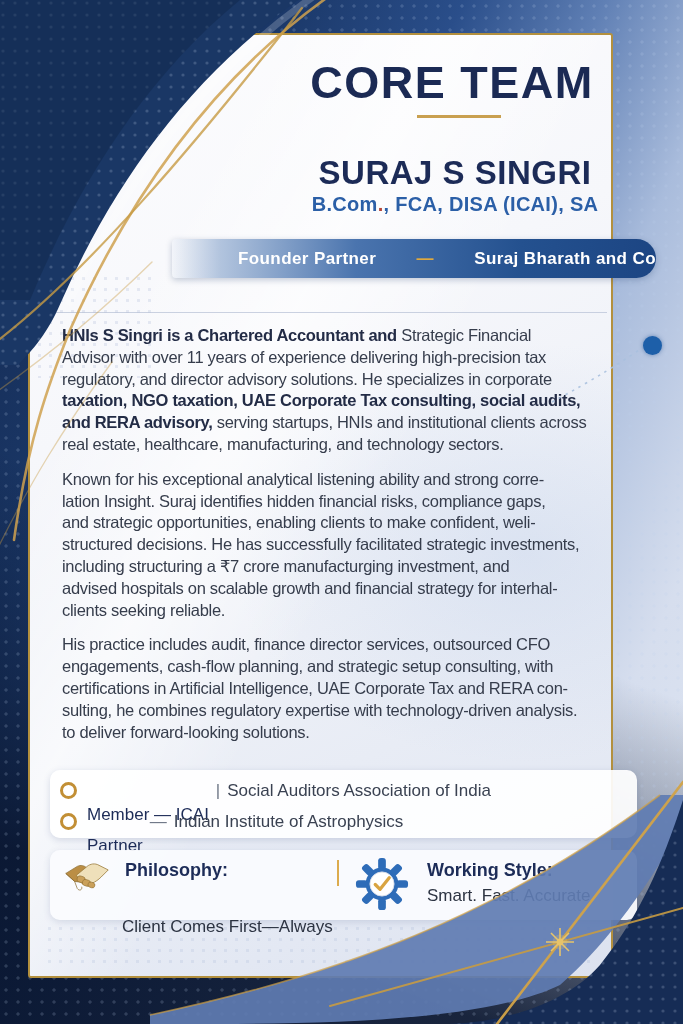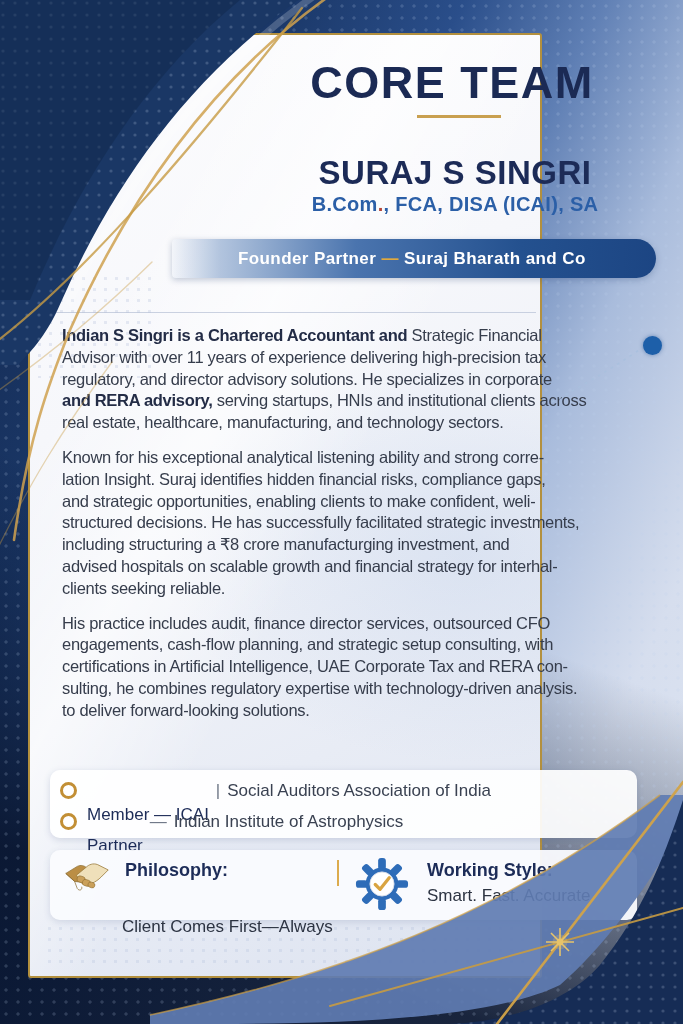--- a/index.html
+++ b/index.html
@@ -10,42 +10,42 @@
   
   .bg{position:absolute;inset:0;z-index:0;
       background:
         linear-gradient(200deg, rgba(10,22,46,0) 55%, rgba(9,21,46,.92) 86%),
         linear-gradient(115deg,#14284e 0%,#1a3767 24%,#2a4e8a 40%,#5f7fb4 52%,#a9bcdc 65%,#d6deee 82%,#e0e7f3 100%);}
   .bg-dots{position:absolute;inset:0;z-index:1;opacity:.5;
       background-image:radial-gradient(circle,rgba(190,208,236,.38) 1.5px,transparent 1.7px);
       background-size:12px 12px;}
 
   
-  .card{position:absolute;left:28px;top:33px;width:514px;height:945px;z-index:2;
+  .card{position:absolute;left:28px;top:33px;width:585px;height:945px;z-index:2;
         border:2px solid #b3903e;box-sizing:border-box;border-radius:3px;
         background:linear-gradient(155deg,#fdfdfe 0%,#f6f7fb 35%,#edf0f7 60%,#e3e8f3 85%,#dce2ef 100%);}
   .card::before{content:"";position:absolute;inset:0;pointer-events:none;
         background:linear-gradient(118deg,rgba(255,255,255,0) 22%,rgba(255,255,255,.65) 38%,rgba(255,255,255,0) 55%),
                    radial-gradient(420px 300px at 85% 55%,rgba(176,196,228,.30),rgba(176,196,228,0) 70%);}
   .card-dots{position:absolute;background-image:radial-gradient(circle,rgba(120,143,190,.30) 1.4px,transparent 1.6px);
         background-size:11px 11px;pointer-events:none;}
   .dots-left{left:4px;top:238px;width:120px;height:105px;opacity:.55;}
   .dots-bottom{left:14px;right:14px;top:888px;height:48px;opacity:.45;}
 
   
   .title{position:absolute;left:217px;top:22px;width:410px;text-align:center;
          font-size:45px;font-weight:800;letter-spacing:1.5px;color:#1b2a54;}
   .title-underline{position:absolute;left:387px;top:80px;width:84px;height:3px;background:#c9a050;}
   .person-name{position:absolute;left:225px;top:119px;width:400px;text-align:center;
          font-size:33px;font-weight:800;letter-spacing:.5px;color:#1c2b57;}
   .creds{position:absolute;left:125px;top:158px;width:600px;text-align:center;
          font-size:20px;font-weight:700;letter-spacing:.3px;color:#2b5fa7;white-space:nowrap;}
   .creds .dot{color:#b5473a;}
   .role-banner{position:absolute;left:142px;top:204px;width:484px;height:39px;
-         border-radius:4px 20px 20px 4px;display:flex;align-items:center;justify-content:flex-start;
+         border-radius:4px 20px 20px 4px;display:flex;align-items:center;justify-content:space-between;
          padding-left:66px;box-sizing:border-box;
          background:linear-gradient(90deg,rgba(196,210,231,.12) 0%,rgba(150,175,210,.72) 10%,#4a74ae 38%,#24518f 72%,#1c4583 100%);
          box-shadow:0 2px 6px rgba(25,50,100,.25);}
   .role-banner span{font-size:17px;font-weight:700;letter-spacing:.4px;color:#ffffff;white-space:pre;}
   .role-banner .dash{color:#e0a93e;}
   .section-divider{position:absolute;left:4px;right:4px;top:277px;height:1px;background:#b9c3d7;opacity:.75;}
 
   
   .bio{position:absolute;left:32px;top:290px;width:600px;color:#363d4c;
        font-size:16.5px;line-height:21.8px;letter-spacing:-.3px;}
@@ -101,32 +101,33 @@
     <div class="role-banner">
       <span>Founder Partner </span>
         <span class="dash">—</span>
         <span> Suraj Bharath and Co</span>
     </div>
 
     <div class="section-divider"></div>
 
     <div class="bio">
         <div class="para">
-          <div class="line"><span class="b">Indian S Singri is a Chartered Accountant and </span><span>Strategic Financial</span></div>
+          <div class="line"><span class="b">HNIs S Singri is a Chartered Accountant and </span><span>Strategic Financial</span></div>
           <div class="line"><span>Advisor with over 11 years of experience delivering high-precision tax</span></div>
           <div class="line"><span>regulatory, and director advisory solutions. He specializes in corporate</span></div>
+          <div class="line"><span class="b">taxation, NGO taxation, UAE Corporate Tax consulting, social audits,</span></div>
           <div class="line"><span class="b">and RERA advisory,</span><span> serving startups, HNIs and institutional clients across</span></div>
           <div class="line"><span>real estate, healthcare, manufacturing, and technology sectors.</span></div>
         </div>
         <div class="para">
           <div class="line"><span>Known for his exceptional analytical listening ability and strong corre-</span></div>
           <div class="line"><span>lation Insight. Suraj identifies hidden financial risks, compliance gaps,</span></div>
           <div class="line"><span>and strategic opportunities, enabling clients to make confident, weli-</span></div>
           <div class="line"><span>structured decisions. He has successfully facilitated strategic investments,</span></div>
-          <div class="line"><span>including structuring a ₹8 crore manufacturging investment, and</span></div>
+          <div class="line"><span>including structuring a ₹7 crore manufacturging investment, and</span></div>
           <div class="line"><span>advised hospitals on scalable growth and financial strategy for interhal-</span></div>
           <div class="line"><span>clients seeking reliable.</span></div>
         </div>
         <div class="para">
           <div class="line"><span>His practice includes audit, finance director services, outsourced CFO</span></div>
           <div class="line"><span>engagements, cash-flow planning, and strategic setup consulting, with</span></div>
           <div class="line"><span>certifications in Artificial Intelligence, UAE Corporate Tax and RERA con-</span></div>
           <div class="line"><span>sulting, he combines regulatory expertise with technology-driven analysis.</span></div>
           <div class="line"><span>to deliver forward-looking solutions.</span></div>
         </div>

